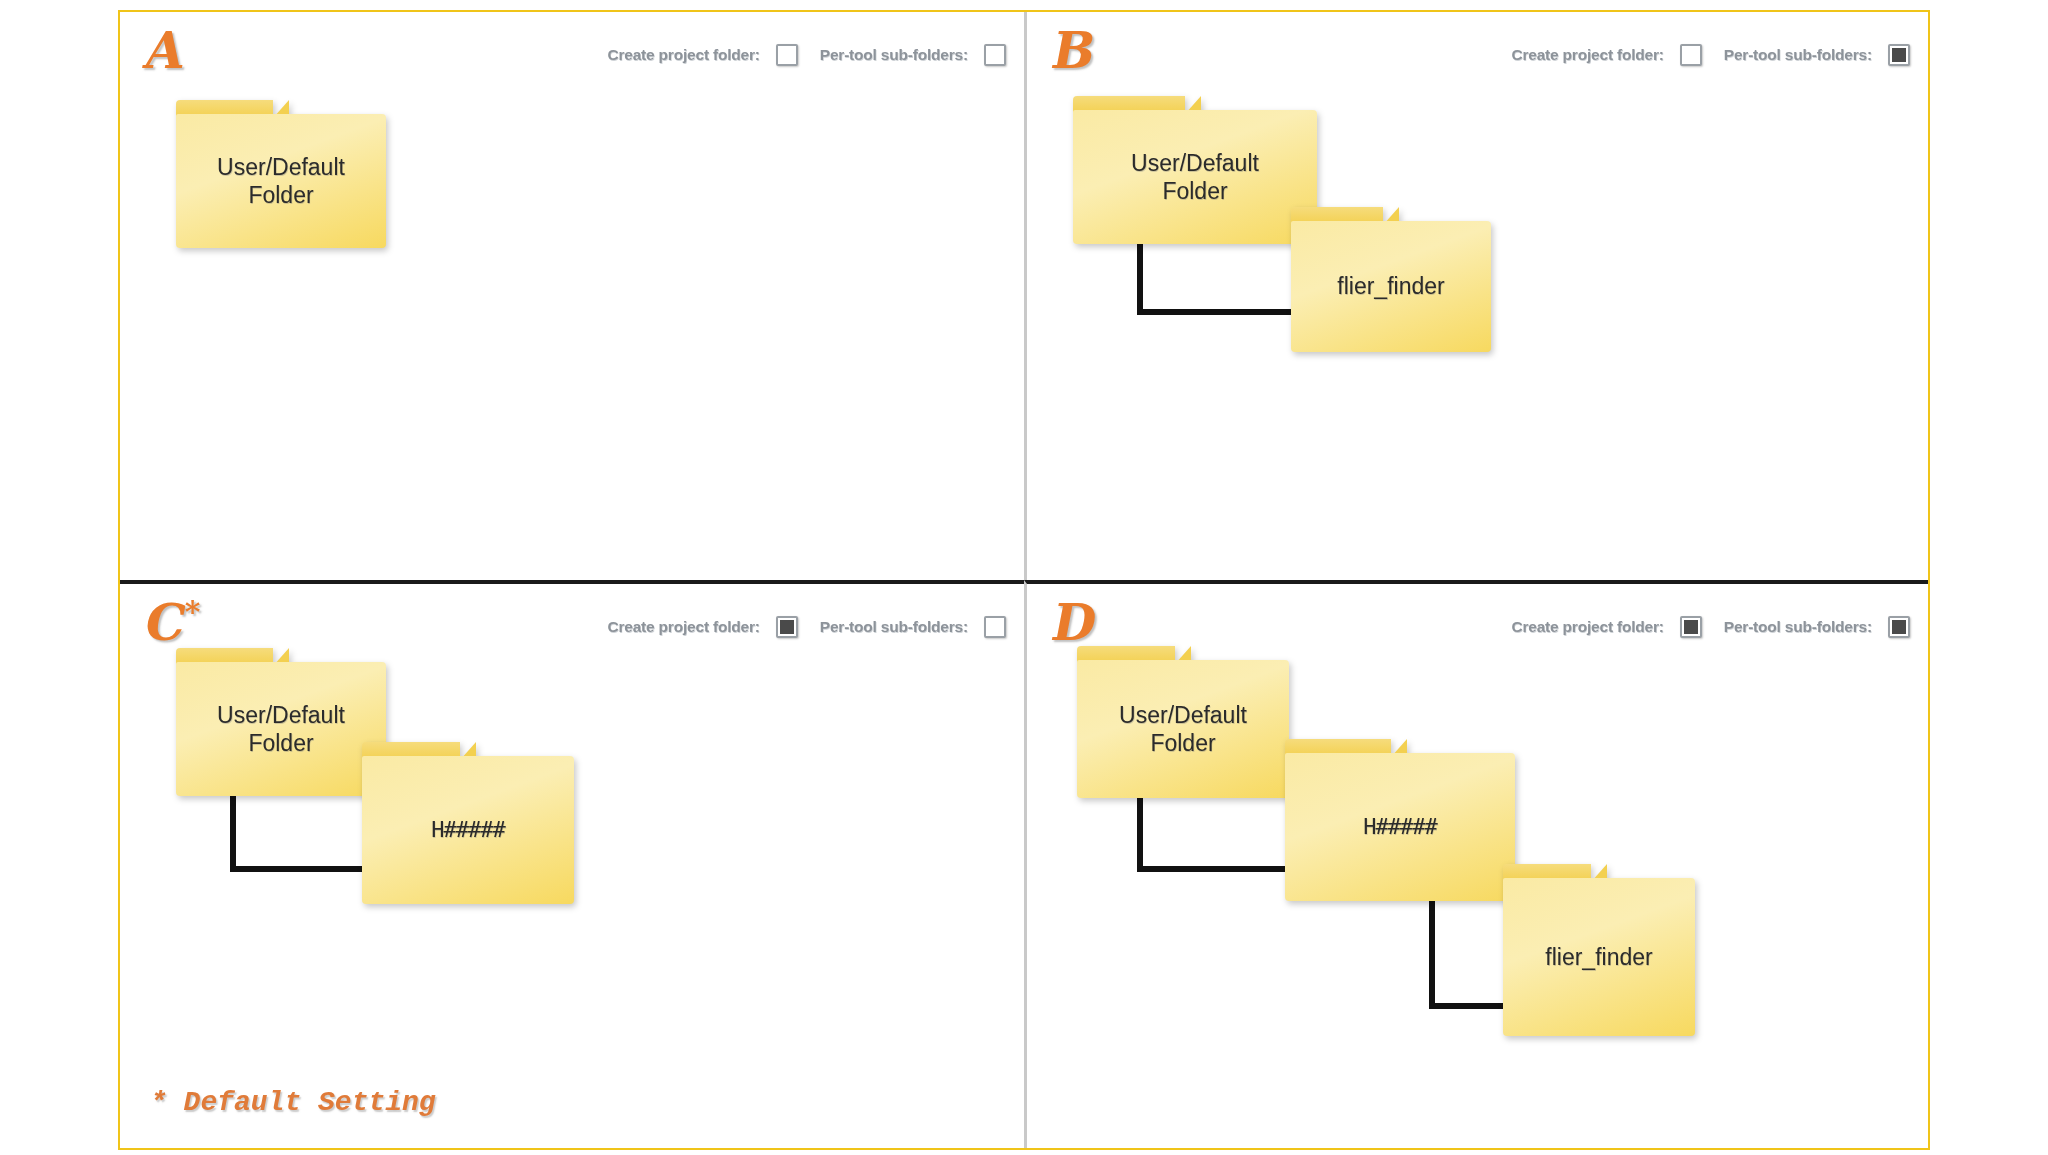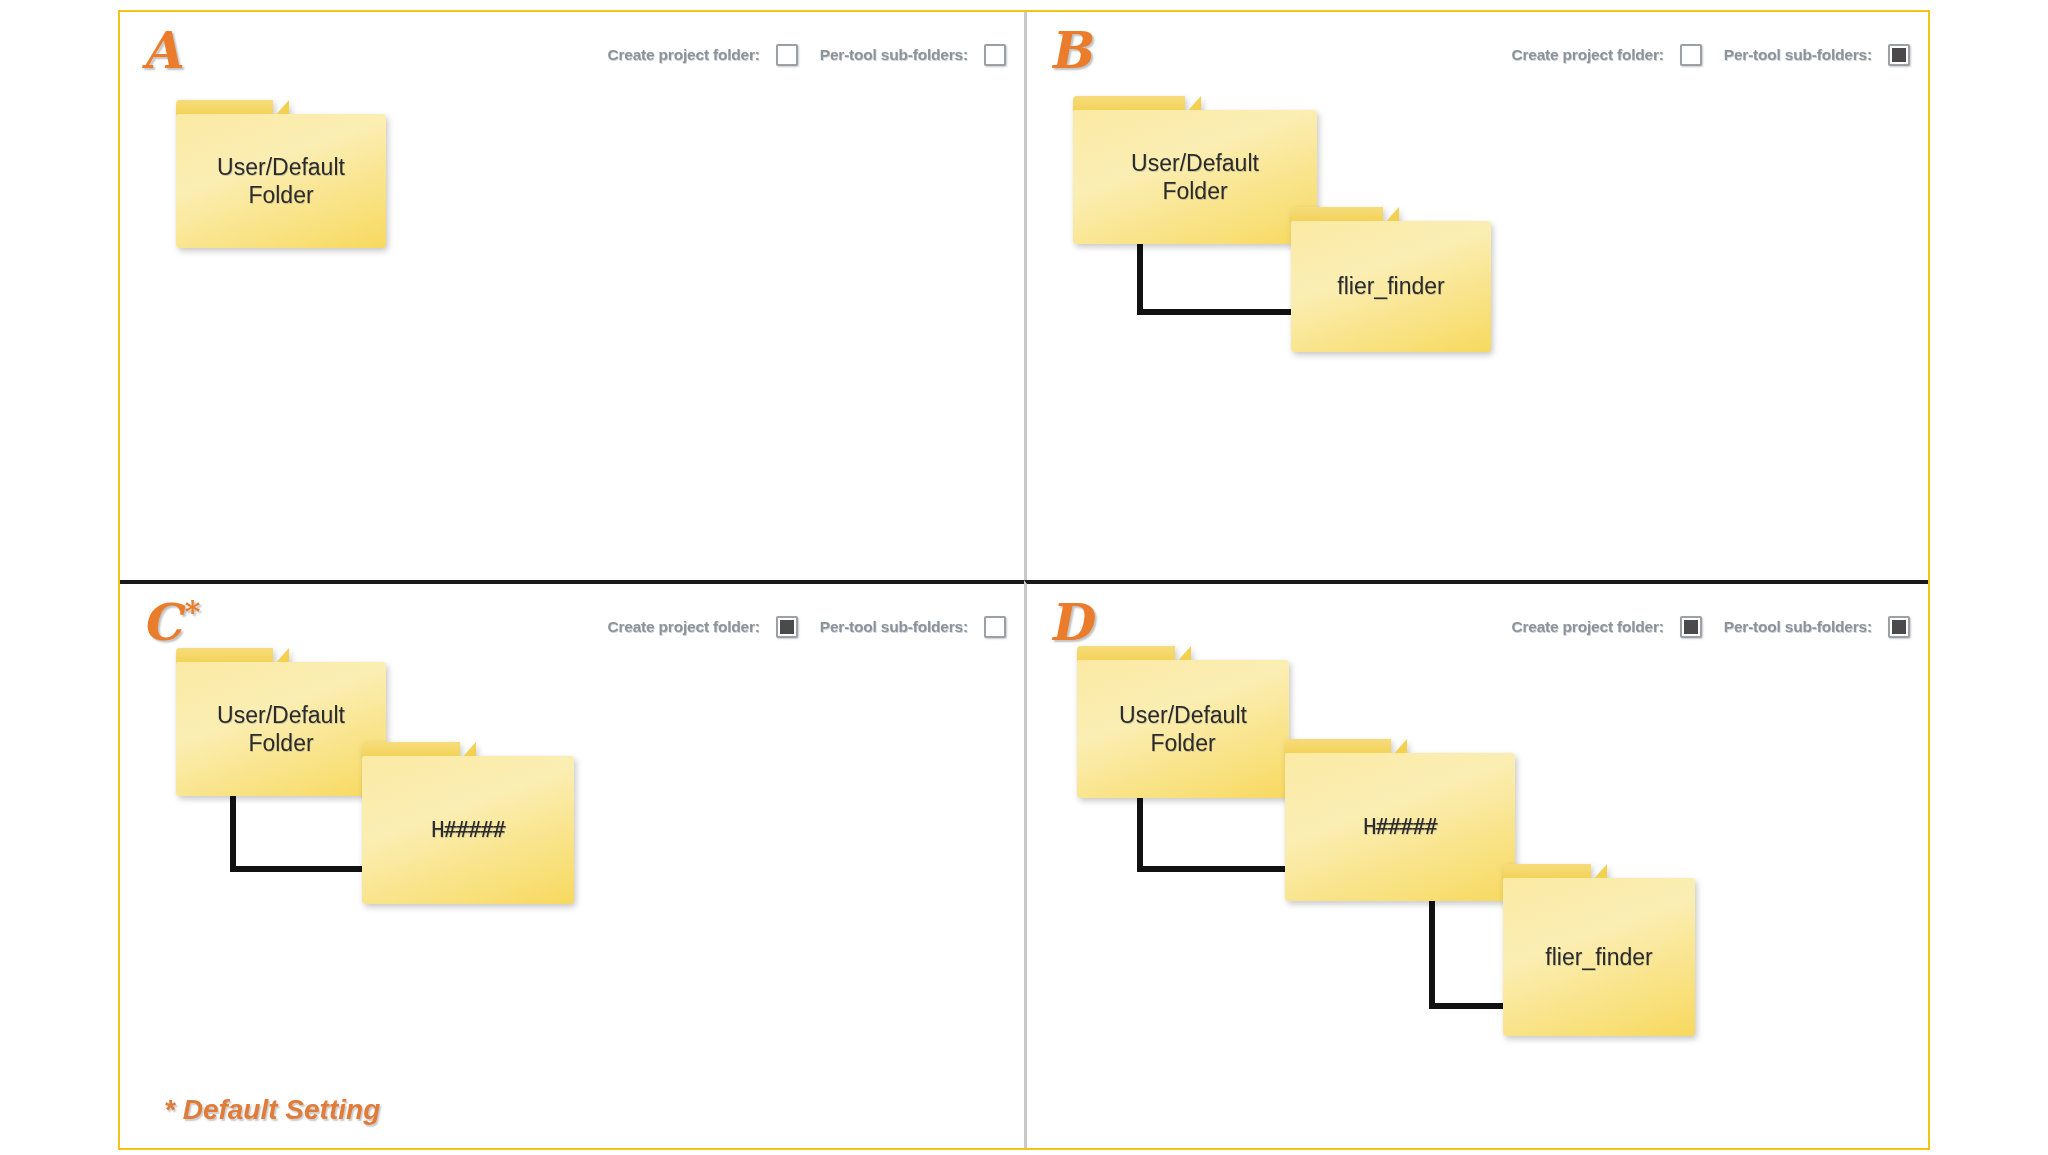--- a/index.html
+++ b/index.html
@@ -148,28 +148,27 @@
   }
   .connector .hline {
     position: absolute;
     left: 0;
     height: 6px;
     background: #111111;
   }
 
   .footnote {
     position: absolute;
-    left: 30px; bottom: 22px;
-    font-family: Liberation Sans, sans-serif;
+    left: 30px; bottom: 30px;
+    font-family: Liberation Mono, monospace;
     font-style: italic;
     font-weight: bold;
     font-size: 28px;
     color: #e07b39;
     text-shadow: 1.5px 1.5px 1.5px rgba(150,150,150,0.5);
-    margin-left: 14px;
   }
 </style>
 </head>
 <body>
 
 <div id="figure">
   <div class="grid">
 
     <div class="panel col-left row-top">
       <div class="panel-letter">

